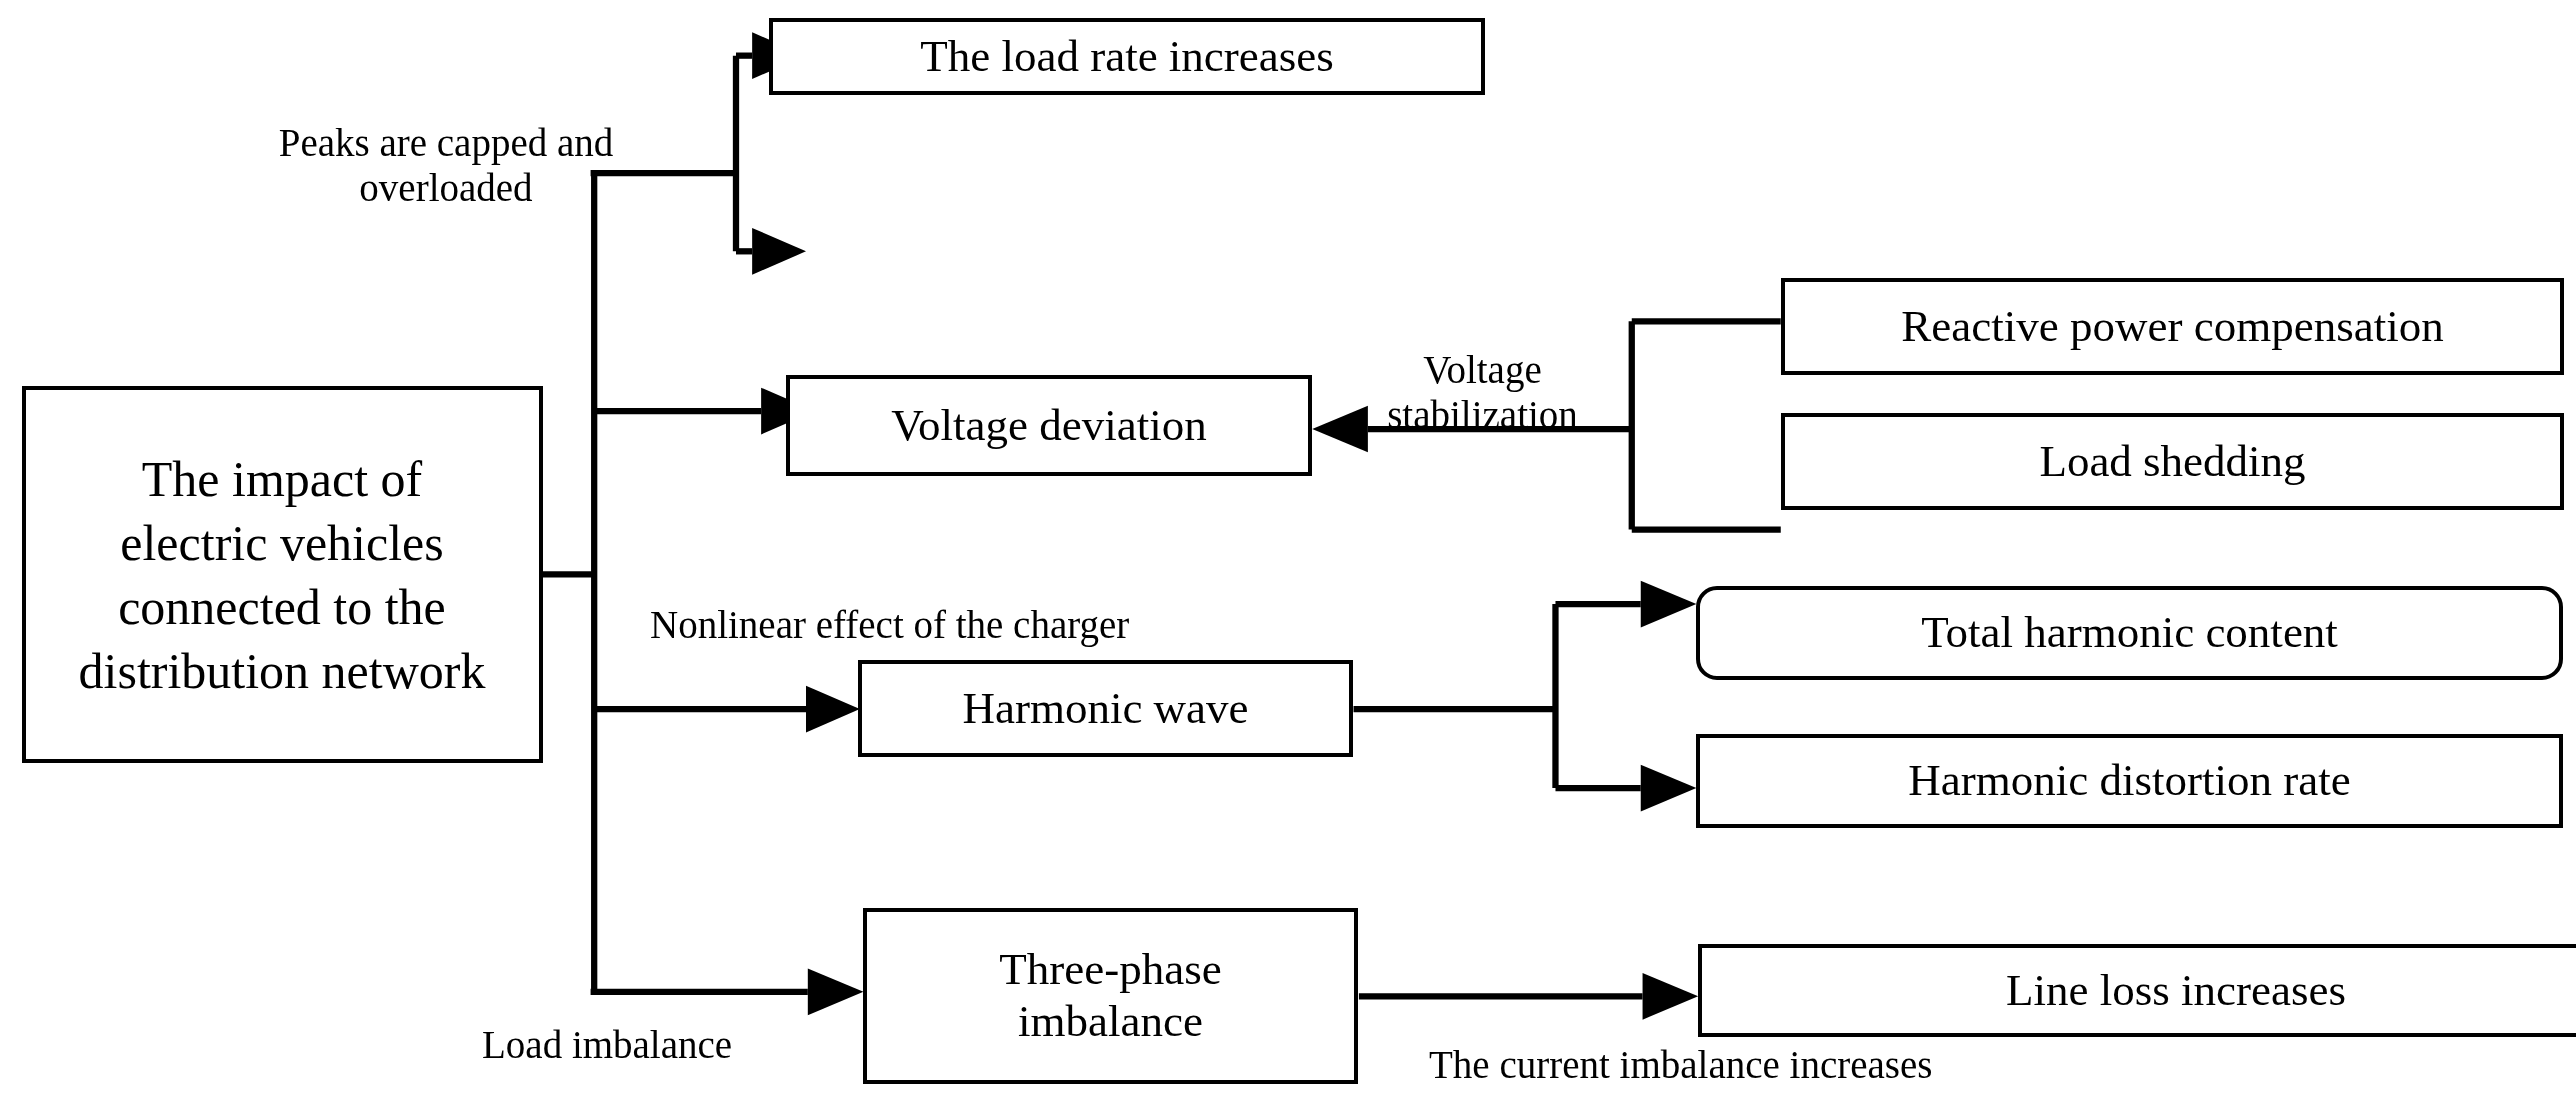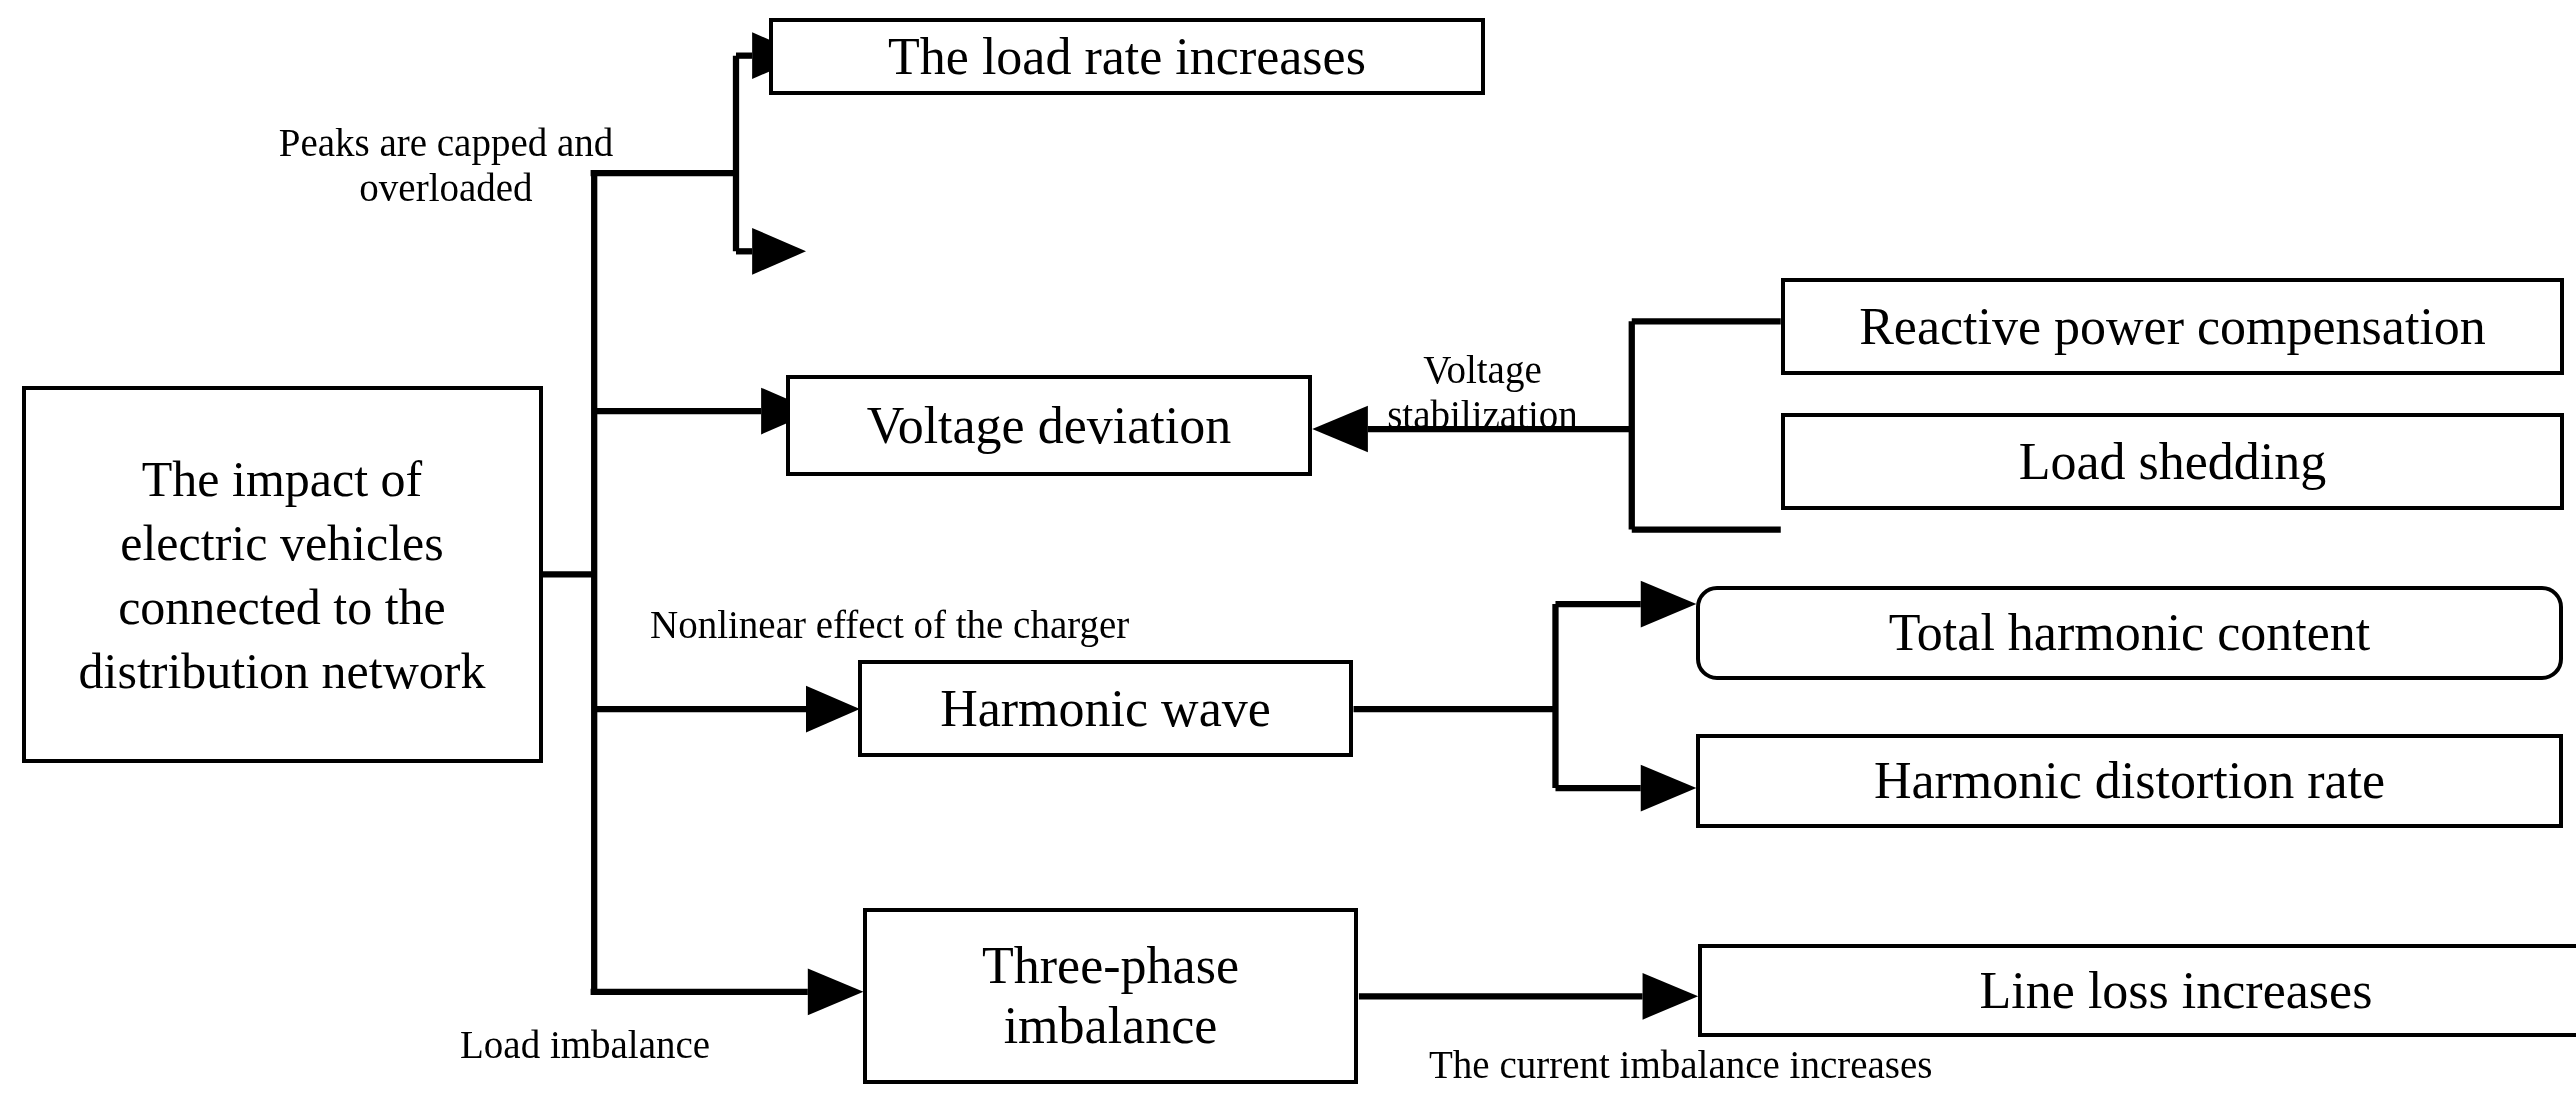--- a/index.html
+++ b/index.html
@@ -19,21 +19,21 @@
   .node {
     position: absolute;
     box-sizing: border-box;
     border: 4.5px solid #000000;
     background: #ffffff;
     display: flex;
     align-items: center;
     justify-content: center;
     text-align: center;
     line-height: 1.15;
-    font-size: 52px;
+    font-size: 45px;
     padding: 0 10.8px;
   }
   .node.root { font-size: 50px; line-height: 1.28; }
   .edge-label {
     position: absolute;
     font-size: 39px;
     text-align: center;
     line-height: 1.15;
     white-space: pre-line;
     color: #000000;
@@ -122,18 +122,18 @@
   <div class="node" style="left:1698px; top:944px; width:956px; height:93px;">Line loss increases</div>
 
   <div class="edge-label" style="left: 235px; top: 85px; width: 422px; white-space: pre-line; margin-top: 36px;">Peaks are capped and
 overloaded</div>
 
   <div class="edge-label" style="left: 1321px; top: 348px; width: 323px; white-space: pre-line;">Voltage
 stabilization</div>
 
   <div class="edge-label" style="left:650px; top:603px; width:610px; text-align:left;">Nonlinear effect of the charger</div>
 
-  <div class="edge-label" style="left:460px; top:1023px; width:323px; text-align:left;">Load imbalance</div>
+  <div class="edge-label" style="left:482px; top:1023px; width:323px; text-align:left;">Load imbalance</div>
 
   <div class="edge-label" style="left:1429px; top:1043px; width:646px; text-align:left;">The current imbalance increases</div>
 
 </div>
 
 
 </body></html>

